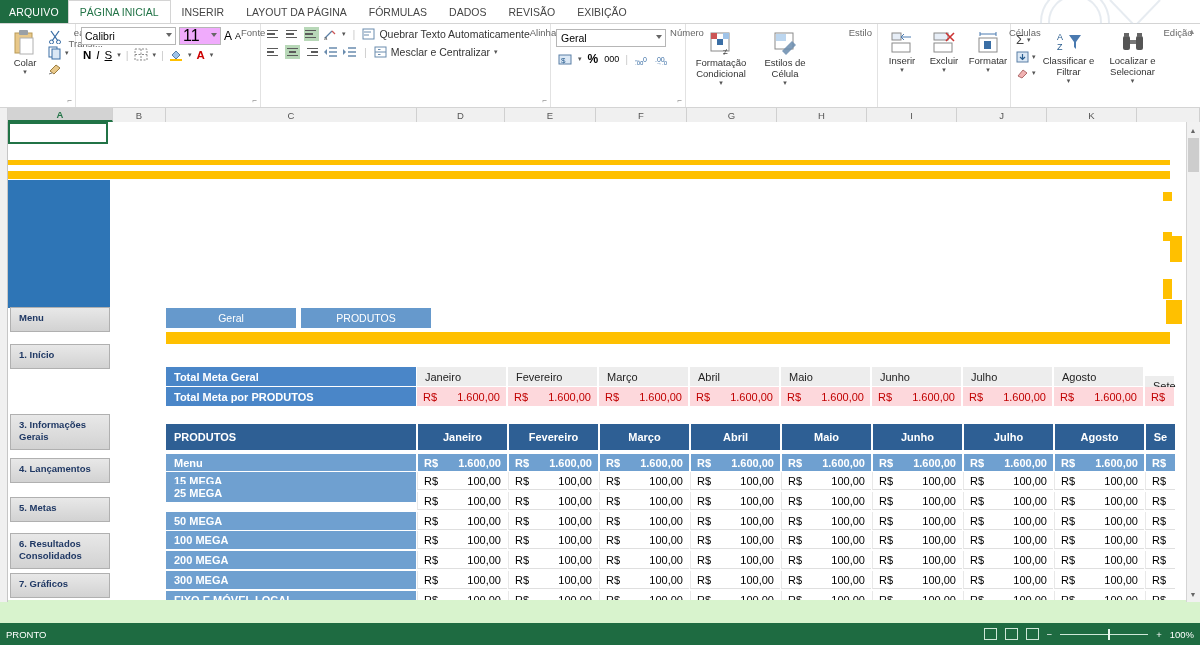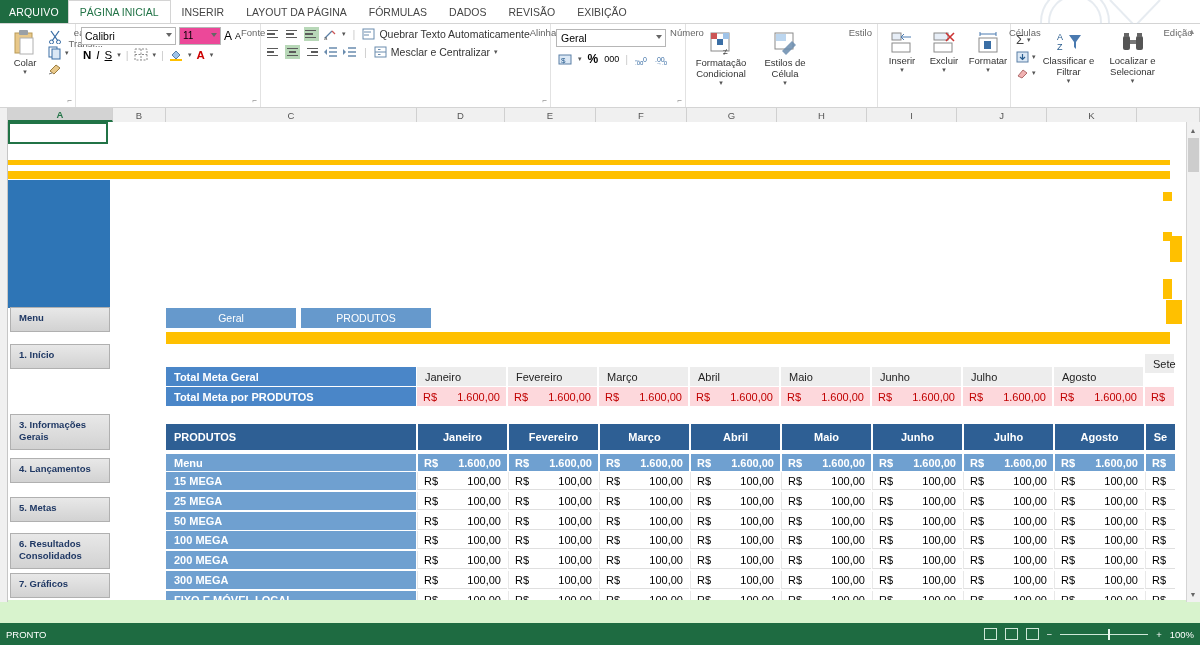--- a/index.html
+++ b/index.html
@@ -27,21 +27,21 @@
   .grp-body { display:flex; align-items:flex-start; gap:3px; flex:1; }
   .launcher { position:absolute; right:3px; bottom:2px; font-size:8px; color:#999; }
 
   .bigbtn { display:flex; flex-direction:column; align-items:center; justify-content:flex-start; width:40px; font-size:9.5px; color:#333; padding-top:2px;}
   .bigbtn .cap { line-height:11px; text-align:center; }
   .caret { font-size:7px; color:#555; }
   .smallcol { display:flex; flex-direction:column; gap:2px; padding-top:3px; }
   .srow { display:flex; align-items:center; gap:3px; font-size:10px; color:#333;}
 
   .fontname { width:95px; height:18px; border:1px solid #b6b6b6; background:#fff; font-size:10.5px; padding:0 12px 0 3px; line-height:16px; position:relative;}
-  .fontsize { width:42px; height:18px; border:1px solid #b6b6b6; background:#ec4899; font-size:10px; padding:0 12px 0 3px; line-height:16px; position:relative;}
+  .fontsize { width:42px; height:18px; border:1px solid #b6b6b6; background:#f0abfc; font-size:16px; padding:0 12px 0 3px; line-height:16px; position:relative;}
   .ddarrow { position:absolute; right:3px; top:5px; width:0;height:0;border-left:3px solid transparent;border-right:3px solid transparent;border-top:4px solid #666;}
   .fmtbox { width:110px; height:18px; border:1px solid #b6b6b6; background:#fff; font-size:10.5px; padding:0 14px 0 4px; line-height:16px; position:relative;}
   .alignicon { width:15px; height:14px; display:flex; flex-direction:column; justify-content:center; gap:2px; padding:1px 1px;}
   .alignicon i { display:block; height:1.5px; background:#5b5b5b; }
   .alignicon.sel { background:#b8d8b8; }
 
   .wraplabel { font-size:10.5px; color:#333; display:flex; align-items:center; gap:4px; white-space:nowrap;}
 
   
 
@@ -459,21 +459,21 @@
     <div class="srowbar labelcell" style="left:166px; top:265px; width:250px; height:19px;">Total Meta por PRODUTOS</div>
 
     <div class="srowbar mcell" style="left:417px; top:245px; width:90px; height:19px;">Janeiro</div>
     <div class="srowbar mcell" style="left:508px; top:245px; width:90px; height:19px;">Fevereiro</div>
     <div class="srowbar mcell" style="left:599px; top:245px; width:90px; height:19px;">Março</div>
     <div class="srowbar mcell" style="left:690px; top:245px; width:90px; height:19px;">Abril</div>
     <div class="srowbar mcell" style="left:781px; top:245px; width:90px; height:19px;">Maio</div>
     <div class="srowbar mcell" style="left:872px; top:245px; width:90px; height:19px;">Junho</div>
     <div class="srowbar mcell" style="left:963px; top:245px; width:90px; height:19px;">Julho</div>
     <div class="srowbar mcell" style="left:1054px; top:245px; width:90px; height:19px;">Agosto</div>
-    <div class="srowbar mcell" style="left:1145px; top:232px; width:30px; height:19px;">Sete</div>
+    <div class="srowbar mcell" style="left:1145px; top:254px; width:30px; height:19px;">Sete</div>
 
     <div class="srowbar pcell" style="left:417px; top:265px; width:90px; height:19px;">
         <span>R$</span>
         <span>1.600,00</span>
       </div>
     <div class="srowbar pcell" style="left:508px; top:265px; width:90px; height:19px;">
         <span>R$</span>
         <span>1.600,00</span>
       </div>
     <div class="srowbar pcell" style="left:599px; top:265px; width:90px; height:19px;">
@@ -586,21 +586,21 @@
           <span>100,00</span>
         </div>
         <div class="pval" style="position: absolute; left: 1054px; top: 350px; width: 90px; height: 18px;">
           <span>R$</span>
           <span>100,00</span>
         </div>
         <div class="pval" style="position: absolute; left: 1145px; top: 350px; width: 30px; height: 18px;">
           <span>R$</span>
           <span></span>
         </div>
-        <div class="prowlabel" style="position: absolute; left: 166px; top: 370px; width: 250px; height: 18px;">25 MEGA</div>
+        <div class="prowlabel" style="position: absolute; left: 166px; top: 362px; width: 250px; height: 18px;">25 MEGA</div>
         <div class="pval" style="position: absolute; left: 417px; top: 370px; width: 90px; height: 18px;">
           <span>R$</span>
           <span>100,00</span>
         </div>
         <div class="pval" style="position: absolute; left: 508px; top: 370px; width: 90px; height: 18px;">
           <span>R$</span>
           <span>100,00</span>
         </div>
         <div class="pval" style="position: absolute; left: 599px; top: 370px; width: 90px; height: 18px;">
           <span>R$</span>

